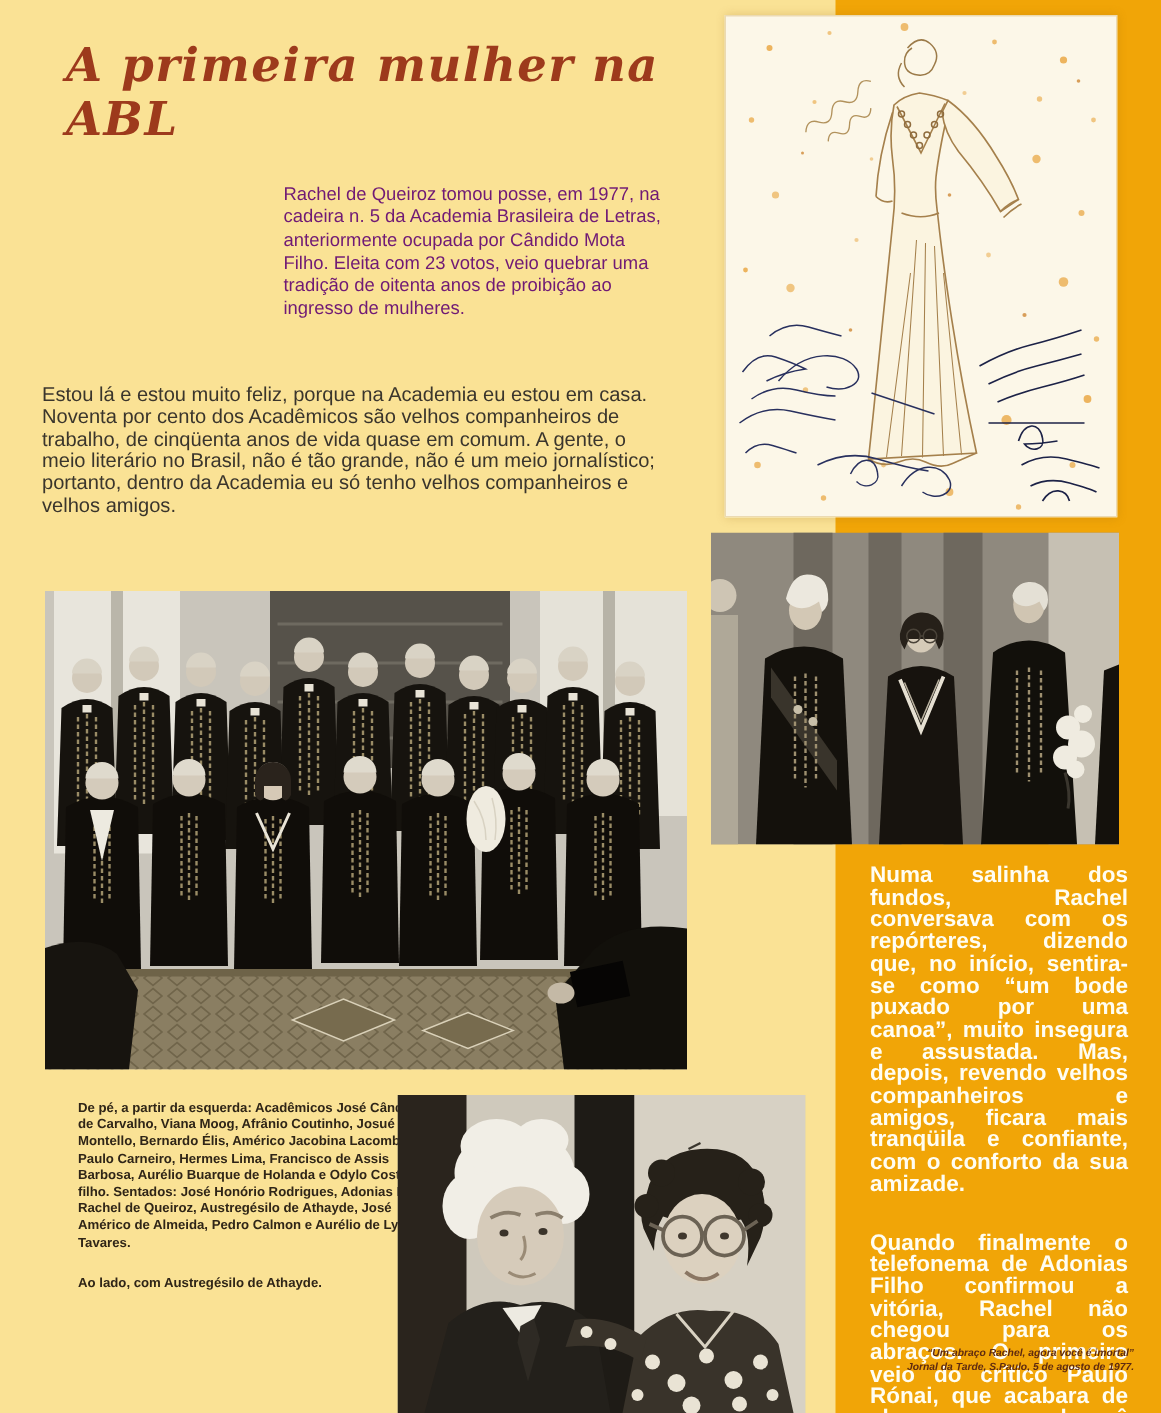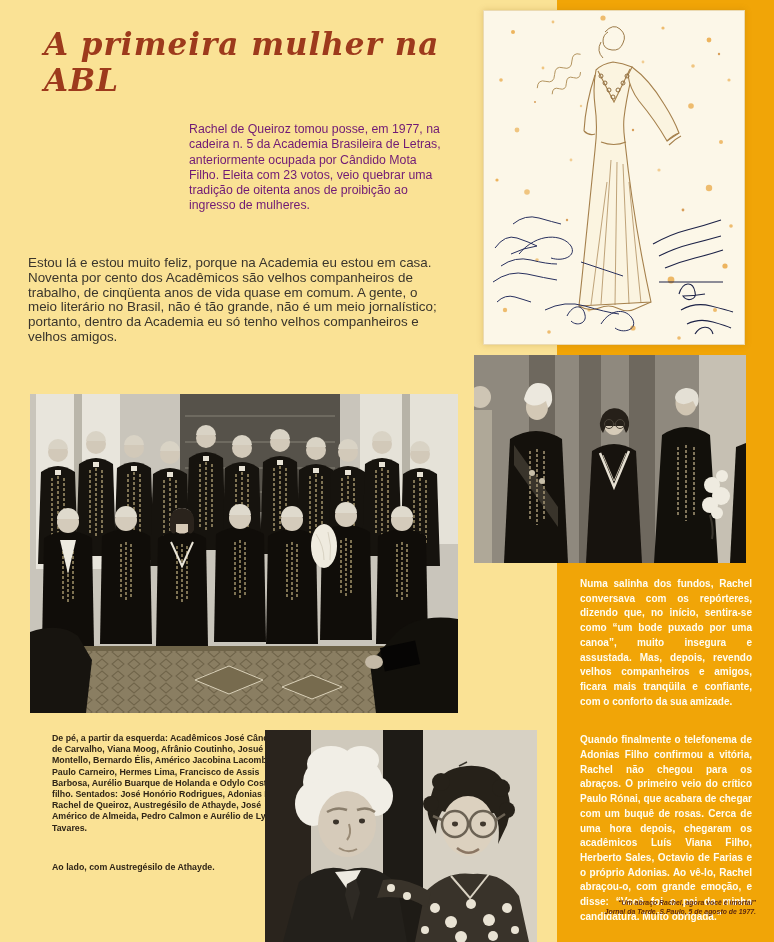--- a/index.html
+++ b/index.html
@@ -13,23 +13,23 @@
          font-size:12.3px;line-height:15.3px;color:#701a75;}
   .quote{position:absolute;left:28px;top:256px;width:412px;margin:0;
          font-size:13.4px;line-height:14.8px;color:#3A352C;}
   figure{margin:0;position:absolute;}
   .fig-sketch{left:483px;top:10px;width:262px;height:335px;box-shadow:0 0 6px rgba(150,100,20,.25);}
   .fig-group{left:30px;top:394px;width:428px;height:319px;}
   .fig-uniforms{left:474px;top:355px;width:272px;height:208px;}
   .fig-embrace{left:265px;top:730px;width:272px;height:212px;}
   .caption{position:absolute;left:52px;top:733px;width:238px;color:#2F2517;}
   .caption p{margin:0;font-size:8.8px;line-height:11.2px;font-weight:bold;}
-  .caption p + p{margin-top:28px;}
+  .caption p + p{margin-top:16px;}
   .sidebar-text{position:absolute;left:580px;top:577px;width:172px;color:#FFFDF2;}
-  .sidebar-text p{margin:0;font-size:10px;line-height:14.7px;font-weight:bold;
+  .sidebar-text p{margin:0;font-size:15px;line-height:14.7px;font-weight:bold;
                   text-align:justify;}
   .sidebar-text p + p{margin-top:24px;}
   .footnote{position:absolute;left:572px;top:898px;width:184px;text-align:right;
             color:#5F2B10;font-weight:bold;font-style:italic;
             font-size:6.9px;line-height:9px;}
   svg{display:block;}
 </style>
 </head>
 <body>
 

